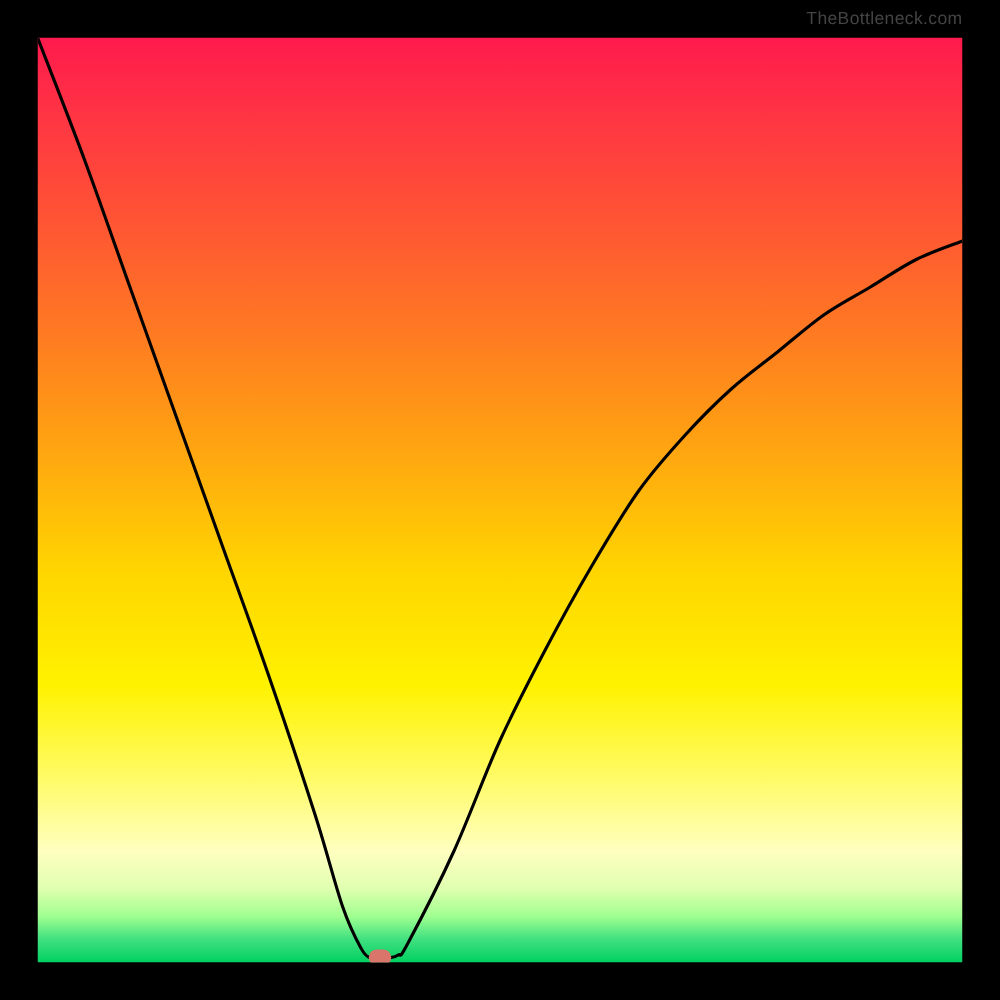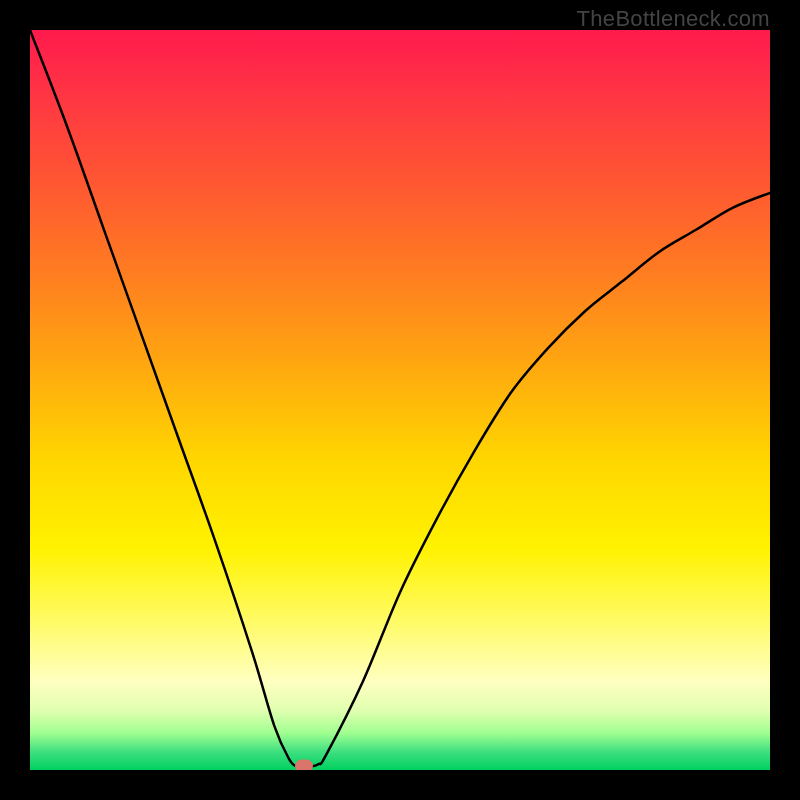--- a/index.html
+++ b/index.html
@@ -30,21 +30,21 @@
       #a0ff90 95%,
       #40e080 97.5%,
       #00d060 100%
     );
   }
   .watermark {
     position: absolute;
     top: 6px;
     right: 30px;
     color: #444;
-    font-size: 22px;
+    font-size: 14px;
     font-weight: 500;
     letter-spacing: 0.3px;
     text-align: right;
   }
   svg.curve {
     position: absolute;
     inset: 0;
   }
   .dot {
     position: absolute;

